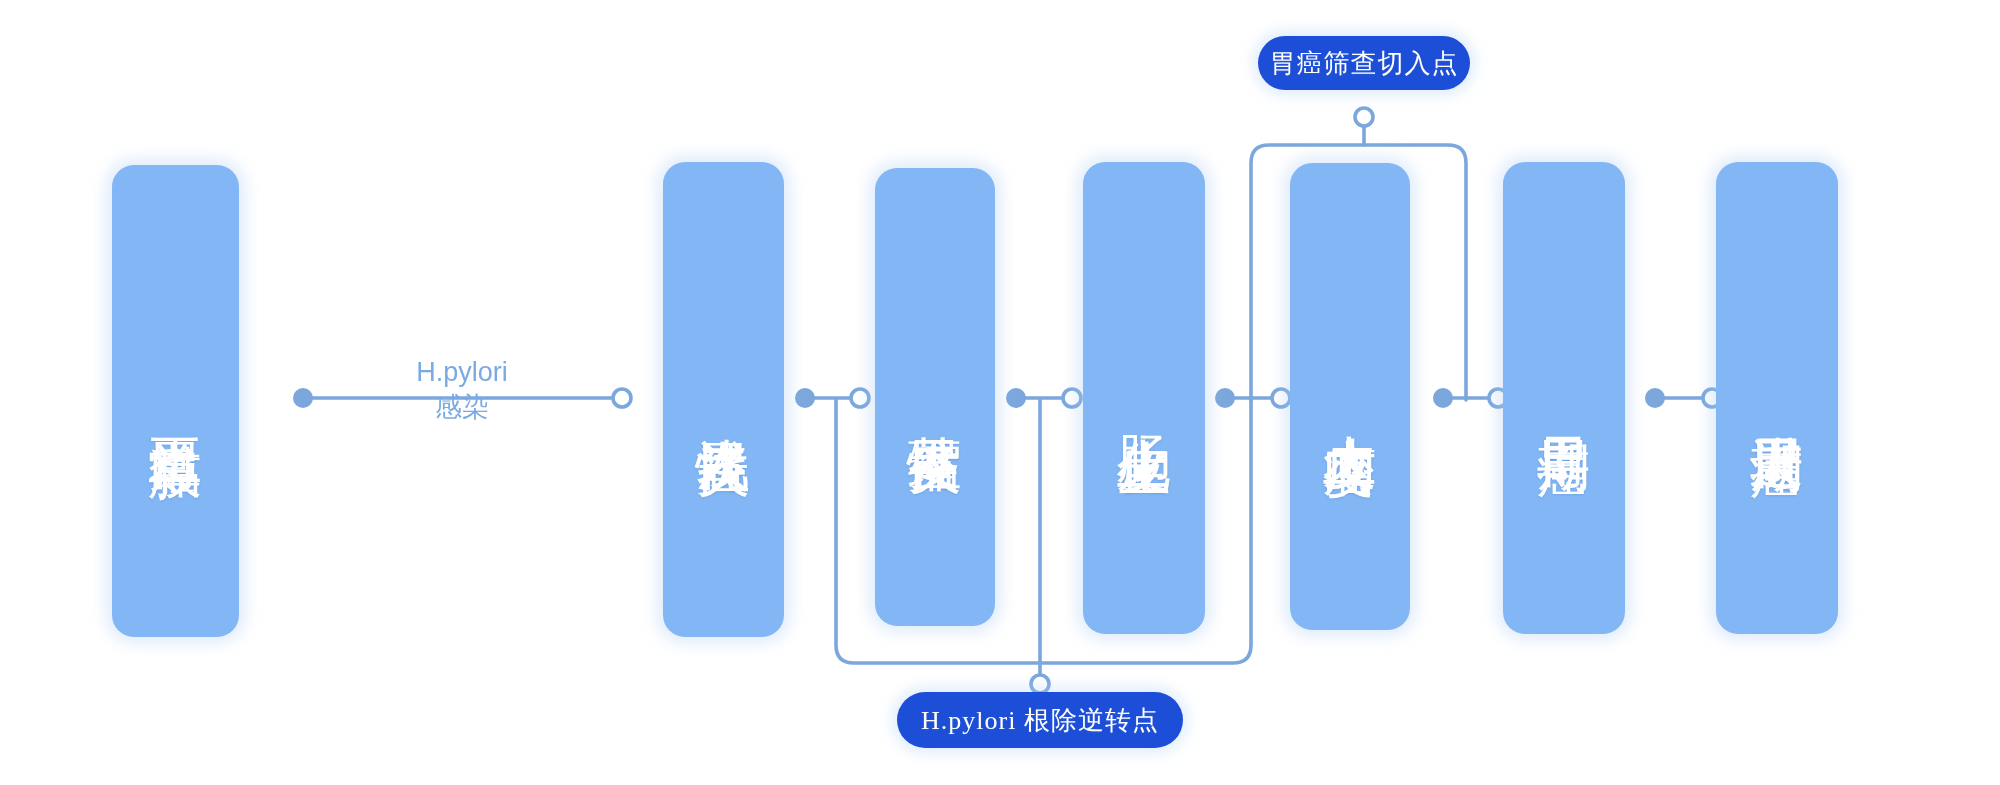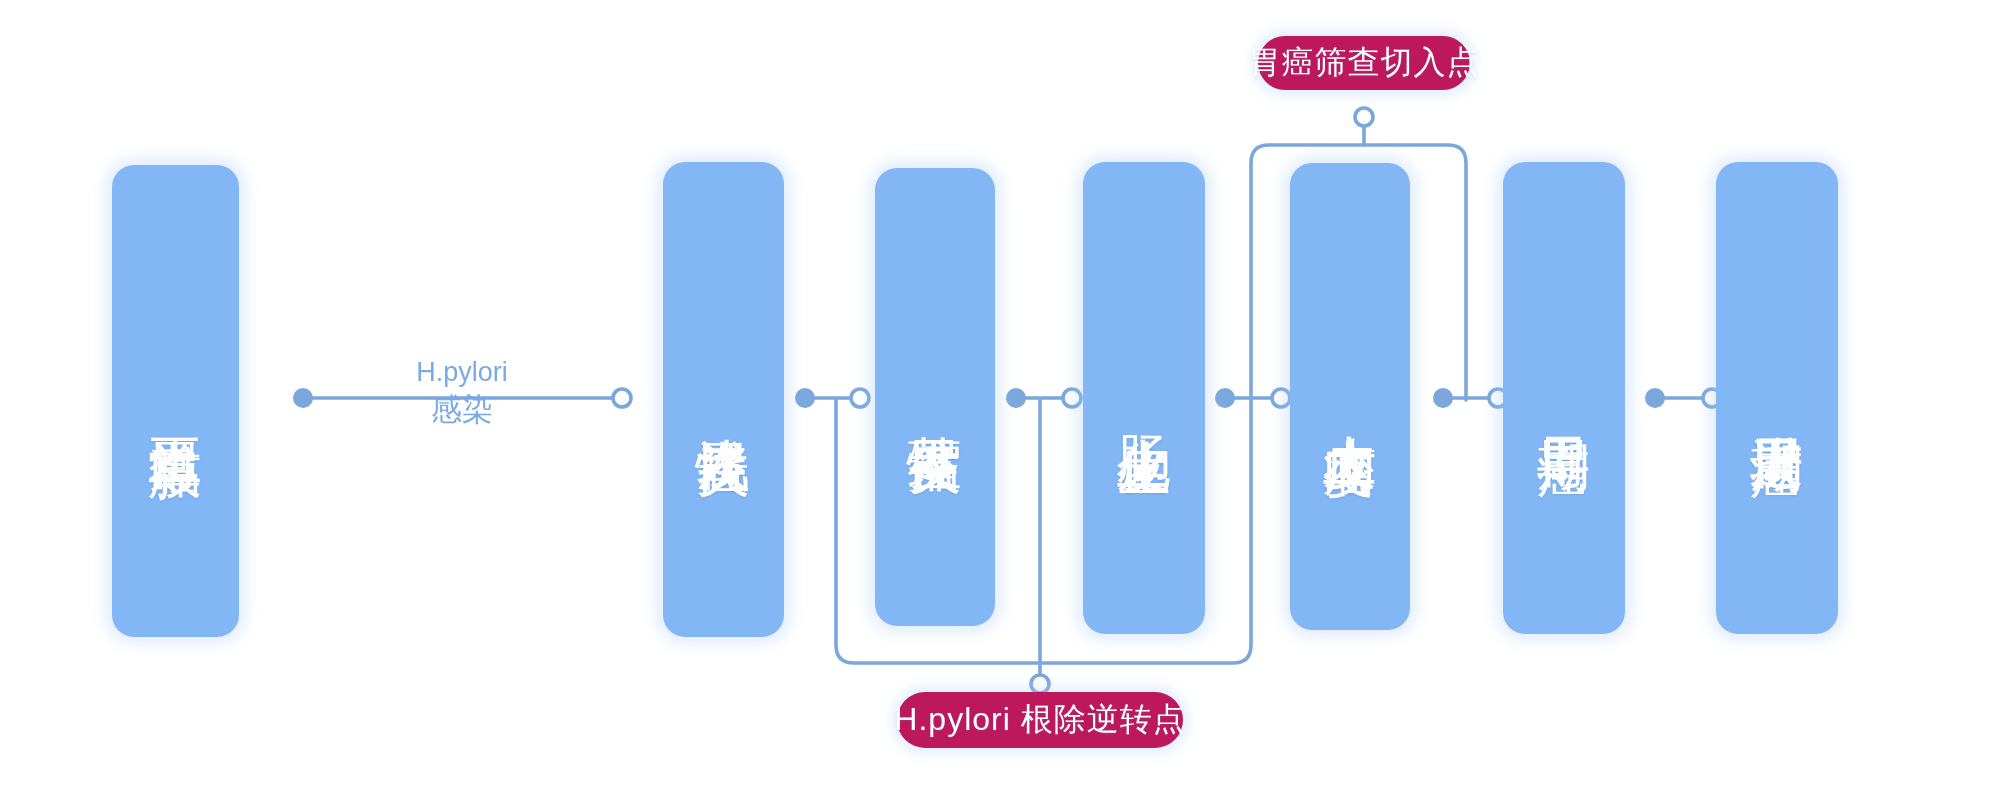--- a/index.html
+++ b/index.html
@@ -57,33 +57,33 @@
     color: #7aaae4;
     white-space: nowrap;
     line-height: 1.3;
   }
   .edge-label .top {
     display: block;
     font-size: 27px;
   }
   .edge-label .bot {
     display: block;
-    font-size: 31px;
+    font-size: 27px;
   }
 
   
   .pill {
     position: absolute;
-    background: #be185d;
+    background: #1d4ed8;
     color: #ffffff;
     border-radius: 999px;
     display: flex;
     align-items: center;
     justify-content: center;
-    font-size: 32px;
+    font-size: 26px;
     letter-spacing: 1px;
     white-space: nowrap;
     box-shadow: 0 0 14px 5px rgba(175, 208, 245, 0.40);
     text-shadow: 0 1px 2px rgba(80, 130, 190, 0.25);
   }
 </style>
 </head>
 <body>
 
 <div id="stage">
@@ -164,17 +164,17 @@
 
   <div class="edge-label" style="left:362px; top:355px; width:200px;">
     <span class="top">H.pylori</span>
     <span class="bot">感染</span>
   </div>
 
   <div class="pill" style="left:1258px; top:36px; width:212px; height:54px;">
     <span>胃癌筛查切入点</span>
   </div>
 
-  <div class="pill" style="left:897px; top:692px; width:286px; height:56px;">
+  <div class="pill" style="left:897px; top:692px; width:286px; height:56px;font-family:Liberation Serif, serif;">
     <span>H.pylori 根除逆转点</span>
   </div>
 
 </div>
 
 </body></html>

